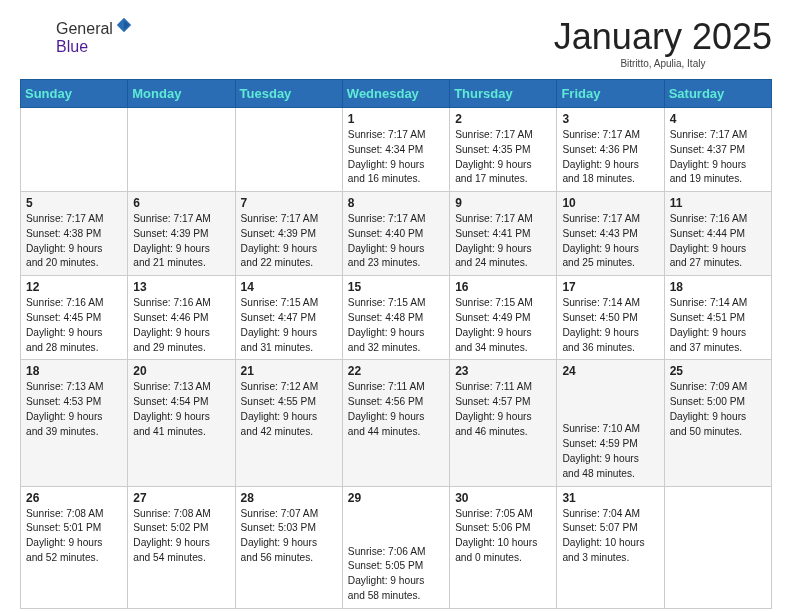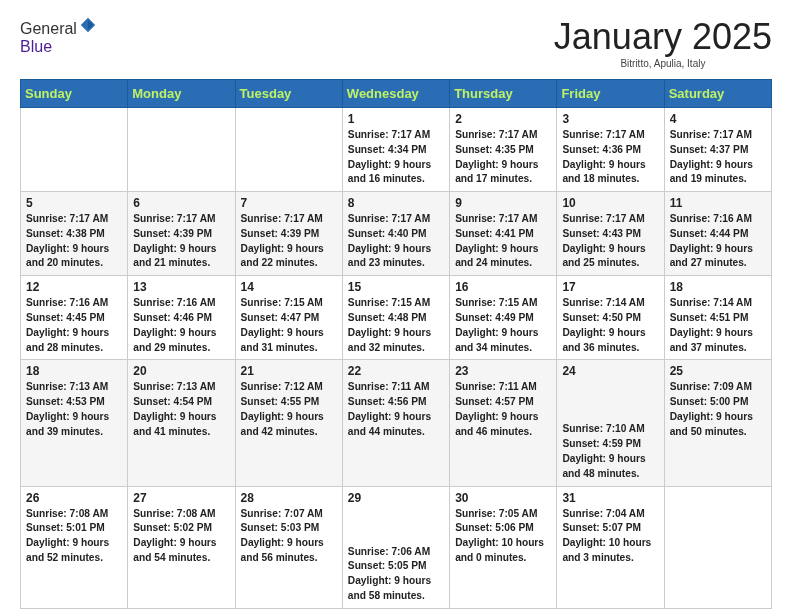--- a/index.html
+++ b/index.html
@@ -15,20 +15,21 @@
     }
     .header {
       display: flex;
       align-items: flex-start;
       justify-content: space-between;
       margin-bottom: 10px;
     }
     .logo {
       display: flex;
       align-items: flex-start;
+      margin-left: 36px;
     }
     .logo-general { color: #333; }
     .logo-blue { color: #4c1d95; }
     .logo-icon {
       width: 18px;
       height: 18px;
       margin-left: 2px;
     }
     .title-block {
       text-align: center;
@@ -42,21 +43,21 @@
       font-size: 10px;
       color: #444;
     }
     .calendar {
       width: 100%;
       border-collapse: collapse;
       border: 1px solid #ccc;
     }
     .calendar th {
       background: #2a6db5;
-      color: #bef264;
+      color: #5eead4;
       font-size: 13px;
       font-weight: bold;
       padding: 6px 4px;
       text-align: left;
       border: 1px solid #1a5a9a;
     }
     .calendar td {
       border: 1px solid #ccc;
       vertical-align: top;
       padding: 4px 5px;
@@ -76,21 +77,20 @@
     .day-num {
       font-size: 12px;
       font-weight: bold;
       display: block;
       margin-bottom: 2px;
     }
     .day-info {
       font-size: 10.2px;
       line-height: 1.45;
       color: #222;
-      font-weight: bold;
     }
     .empty-cell {
       background: #f9f9f9;
     }
   </style>
 </head>
 <body>
 
 <div class="page">
   <div class="header">

